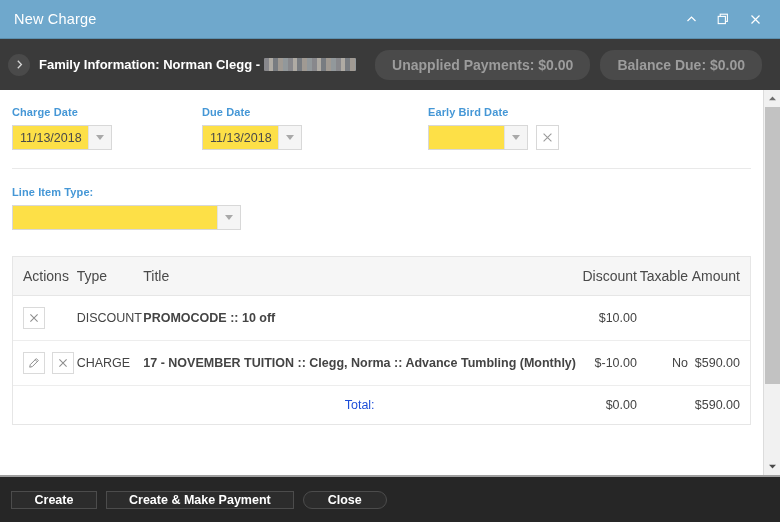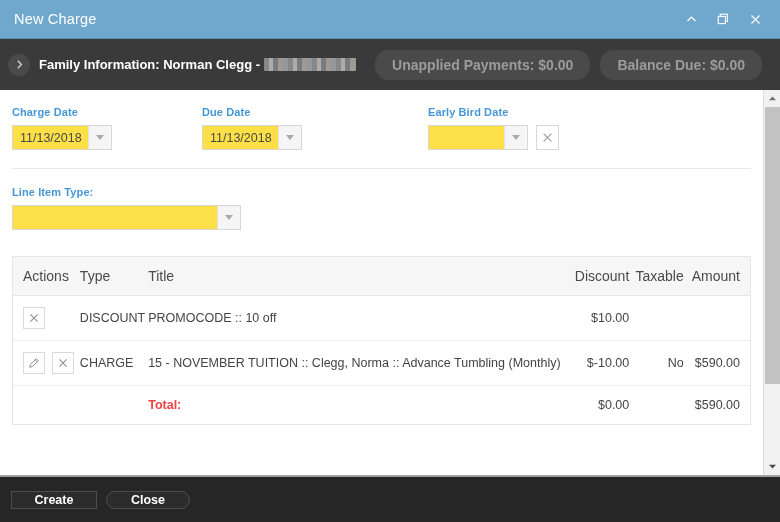--- a/index.html
+++ b/index.html
@@ -245,38 +245,38 @@
     border-bottom: 1px solid #ededed;
     vertical-align: middle;
     white-space: nowrap;
   }
   table.charges tbody tr.total-row td {
     border-bottom: none;
     padding: 12px 0;
   }
   .col-actions  { width: 74px;  padding-left: 10px !important; }
   .col-type     { width: 72px; }
-  .col-title    { width: auto; }
+  .col-title    { width: auto; font-weight: bold; }
   .col-discount { width: 86px;  text-align: right !important; }
   .col-taxable  { width: 62px;  text-align: right !important; }
   .col-amount   { width: 76px;  text-align: right !important; padding-right: 10px !important; }
 
   .act-cell { display: flex; align-items: center; gap: 7px; }
   .icon-btn {
     width: 22px; height: 22px;
     border: 1px solid #dadada;
     background: #ffffff;
     display: flex; align-items: center; justify-content: center;
     cursor: pointer;
     flex: 0 0 auto;
   }
   .total-label {
-    text-align: left;
-    font-weight: bold;
-    color: #ef4444;
+    text-align: center;
+    font-weight: normal;
+    color: #1d4ed8;
   }
 
   
   .scrollbar {
     width: 17px;
     flex: 0 0 17px;
     background: #f1f1f1;
     border-left: 1px solid #dcdcdc;
     display: flex;
     flex-direction: column;
@@ -474,21 +474,21 @@
                       </svg>
                     </span>
                     <span class="icon-btn">
                       <svg width="10" height="10" viewBox="0 0 10 10" aria-hidden="true">
                         <path d="M1.4 1.4 L8.6 8.6 M8.6 1.4 L1.4 8.6" fill="none" stroke="#8d8d8d" stroke-width="1.05"></path>
                       </svg>
                     </span>
                   </div>
                 </td>
                 <td class="col-type">CHARGE</td>
-                <td class="col-title">15 - NOVEMBER TUITION :: Clegg, Norma :: Advance Tumbling (Monthly)</td>
+                <td class="col-title">17 - NOVEMBER TUITION :: Clegg, Norma :: Advance Tumbling (Monthly)</td>
                 <td class="col-discount">$-10.00</td>
                 <td class="col-taxable">No</td>
                 <td class="col-amount">$590.00</td>
               </tr>
               <tr class="total-row">
                 <td class="col-actions"></td>
                 <td class="col-type"></td>
                 <td class="col-title total-label">Total:</td>
                 <td class="col-discount">$0.00</td>
                 <td class="col-taxable"></td>
@@ -513,16 +513,17 @@
       <span class="sb-arrow">
         <svg width="9" height="9" viewBox="0 0 9 9" aria-hidden="true">
           <path d="M1 2.8 L4.5 6.6 L8 2.8 Z" fill="#4a4a4a"></path>
         </svg>
       </span>
     </div>
   </div>
 
   <div class="footer">
     <button class="footer-btn btn-create">Create</button>
+    <button class="footer-btn btn-payment">Create &amp; Make Payment</button>
     <button class="footer-btn btn-close">Close</button>
   </div>
 
 </div>
 
 </body></html>

